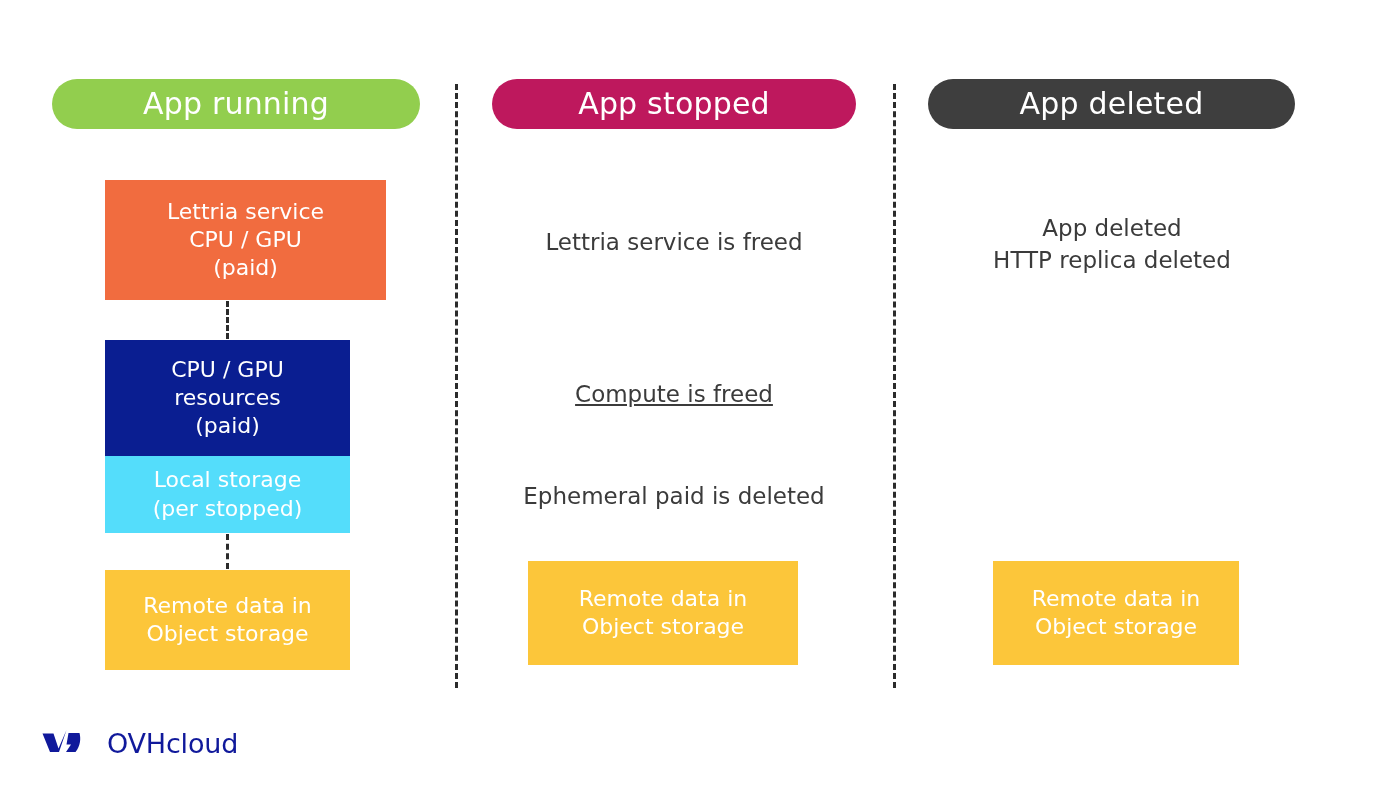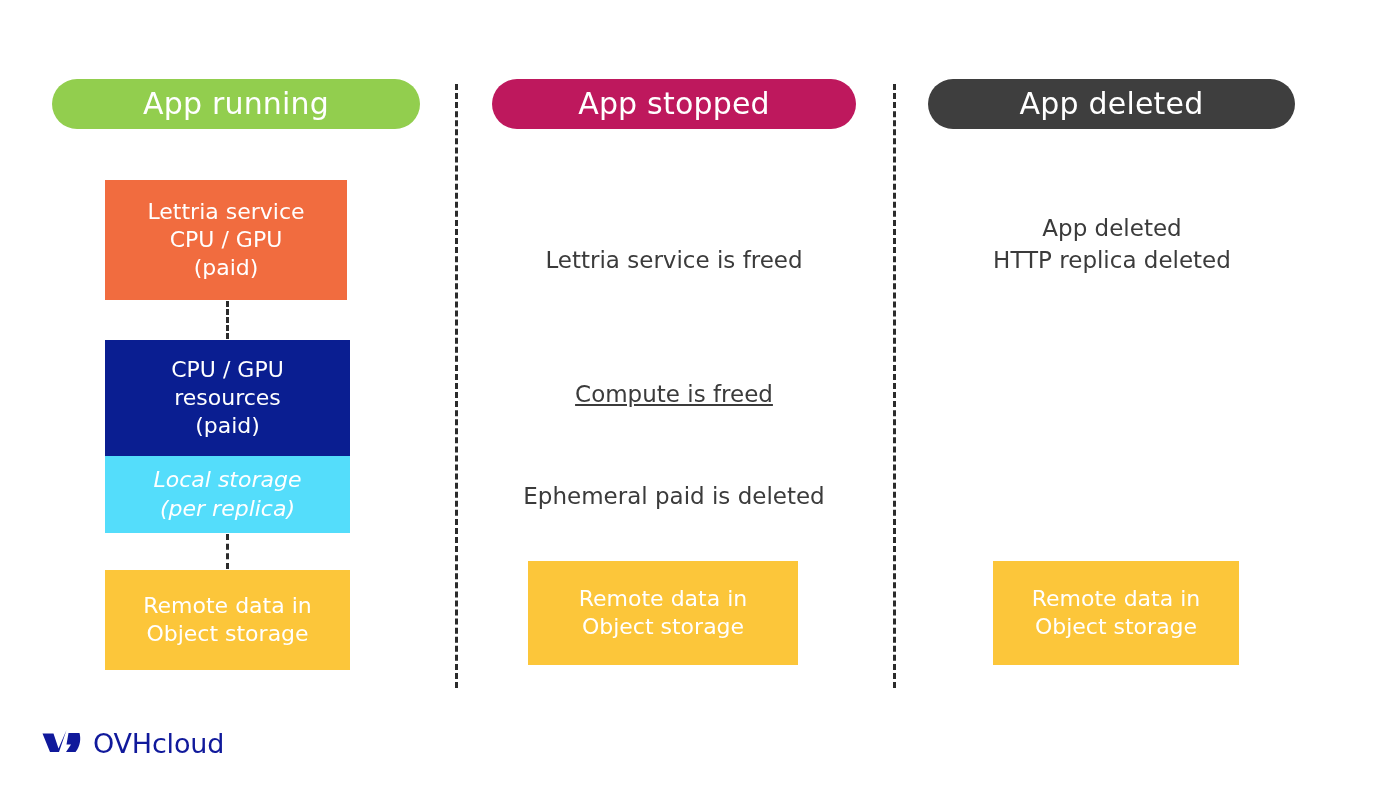--- a/index.html
+++ b/index.html
@@ -59,23 +59,23 @@
     flex-direction: column;
     align-items: center;
     justify-content: center;
     color: #ffffff;
     font-size: 22px;
     line-height: 1.28;
     text-align: center;
   }
   .box span { display: block; }
 
-  .box-service  { left: 105px; top: 180px; width: 242px; height: 120px; background: #F16C3F; }
+  .box-service  { left: 105px; top: 180px; width: 281px; height: 120px; background: #F16C3F; }
   .box-compute  { left: 105px; top: 340px; width: 245px; height: 116px; background: #0A1E91; }
-  .box-local    { left: 105px; top: 456px; width: 245px; height: 77px;  background: #54DDFB; font-style: italic; }
+  .box-local    { left: 105px; top: 456px; width: 245px; height: 77px;  background: #54DDFB; }
   .box-remote-1 { left: 105px; top: 570px; width: 245px; height: 100px; background: #FCC63A; }
 
   .box-remote-2 { left: 528px; top: 561px; width: 270px; height: 104px; background: #FCC63A; }
   .box-remote-3 { left: 993px; top: 561px; width: 246px; height: 104px; background: #FCC63A; }
 
   
   .connector {
     position: absolute;
     left: 226px;
     width: 0px;
@@ -90,33 +90,33 @@
     color: #3b3b3b;
     font-size: 23px;
     line-height: 1.38;
     text-align: center;
     white-space: nowrap;
   }
   .note span { display: block; }
   .note-c2 { left: 455px; width: 438px; }
   .note-c3 { left: 893px; width: 438px; }
 
-  .note-lettria   { top: 245px; }
+  .note-lettria   { top: 227px; }
   .note-compute   { top: 379px; text-decoration: underline; }
   .note-ephemeral { top: 481px; }
   .note-deleted   { top: 213px; }
 
   
   .logo {
     position: absolute;
     left: 42px;
     top: 729px;
     display: flex;
     align-items: center;
-    gap: 7px;
+    gap: 21px;
   }
   .logo-mark { display: block; width: 44px; height: 28px; }
   .logo-text {
     color: #10199B;
     font-size: 27px;
     letter-spacing: -0.2px;
     line-height: 1;
     white-space: nowrap;
   }
 </style>
@@ -141,21 +141,21 @@
   <div class="connector conn-1"></div>
 
   <div class="box box-compute">
     <span>CPU / GPU</span>
     <span>resources</span>
     <span>(paid)</span>
   </div>
 
   <div class="box box-local">
     <span>Local storage</span>
-    <span>(per replica)</span>
+    <span>(per stopped)</span>
   </div>
 
   <div class="connector conn-2"></div>
 
   <div class="box box-remote-1">
     <span>Remote data in</span>
     <span>Object storage</span>
   </div>
 
   <div class="note note-c2 note-lettria">

